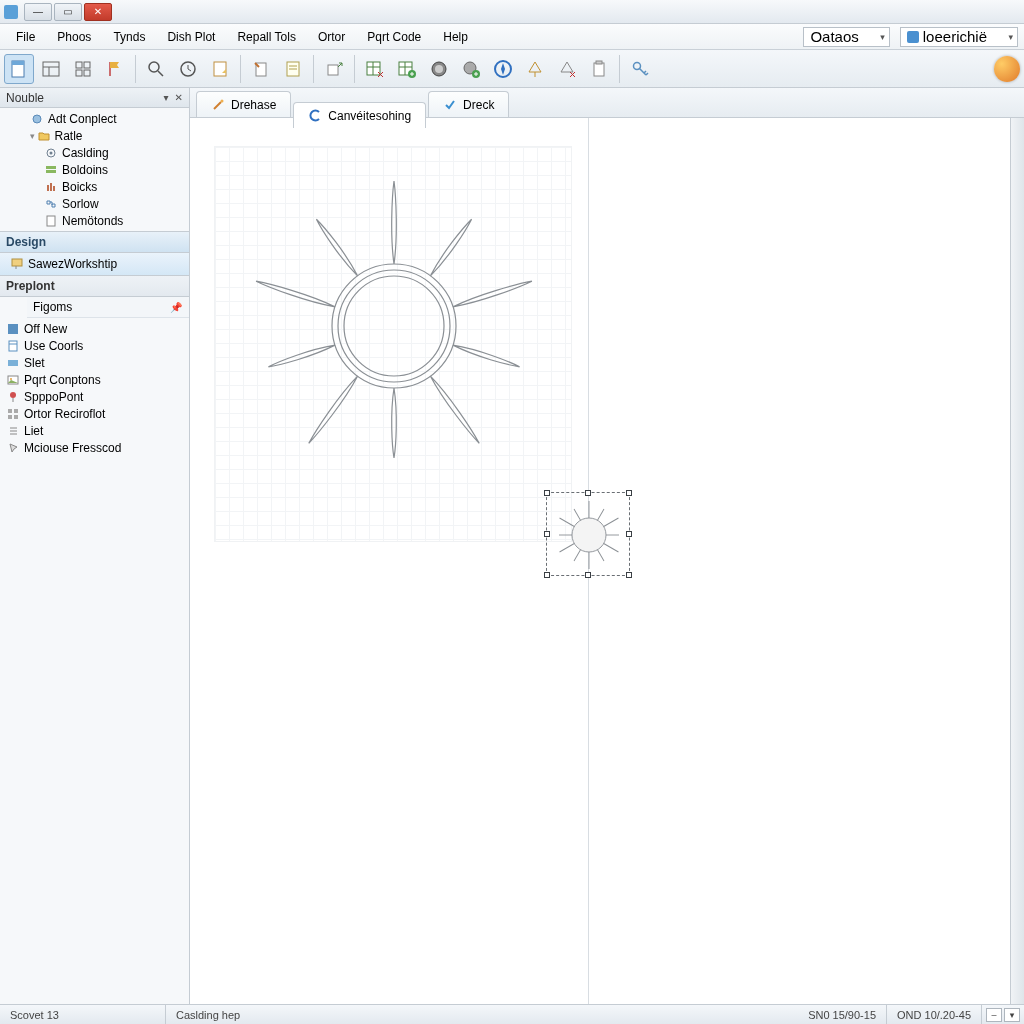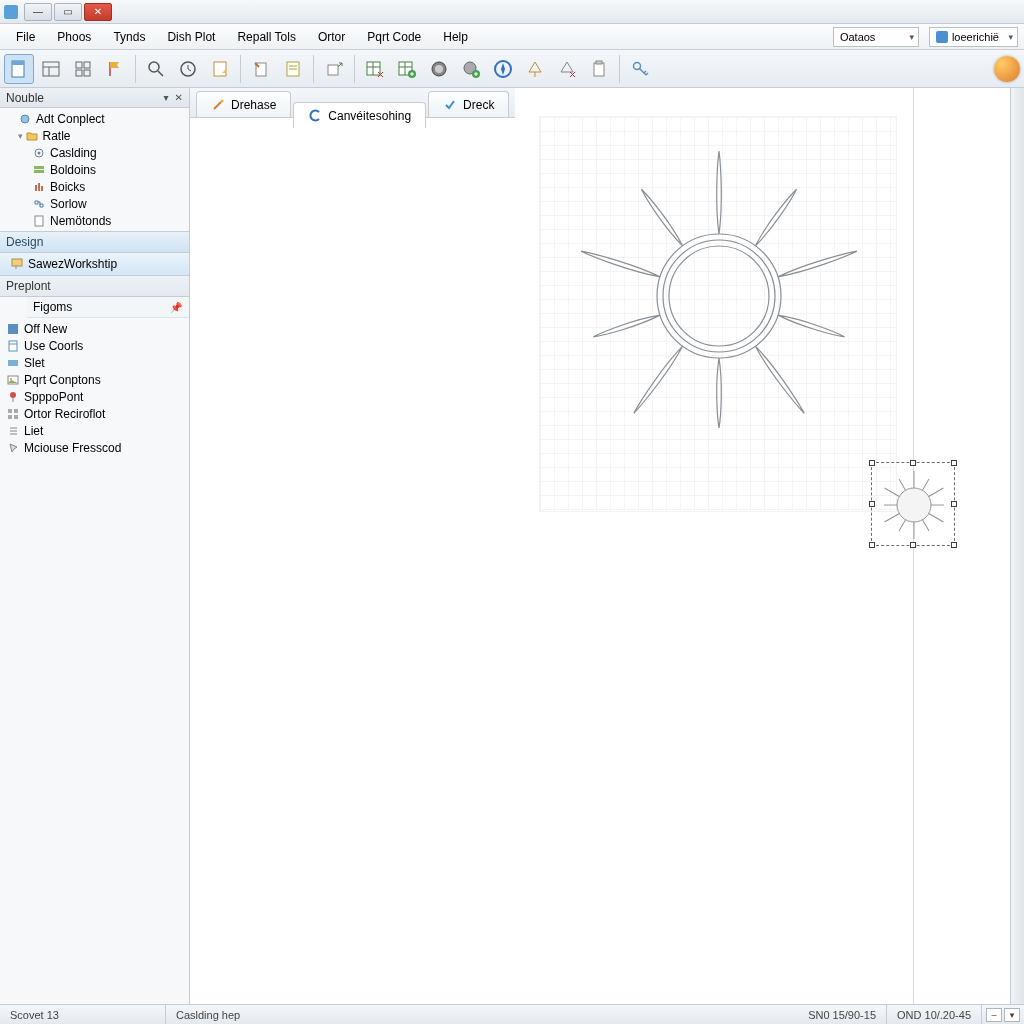--- a/index.html
+++ b/index.html
@@ -6,48 +6,48 @@
 html, body { width: 1024px; height: 1024px; overflow: hidden; background: #e8ecef; }
 .titlebar { height: 24px; background: linear-gradient(#f7f9fb,#e3e9ef); display: flex; align-items: center; padding: 0 4px; border-bottom: 1px solid #c5ccd3; font-size: 12px; color: #333; }
 .titlebar .app-icon { width: 14px; height: 14px; background: #5aa0d8; margin-right: 6px; border-radius: 2px; }
 .titlebar .title { flex: 1; }
 .win-btns { display: flex; gap: 2px; }
 .win-btn { width: 28px; height: 18px; background: linear-gradient(#f0f4f8,#d8dfe6); border: 1px solid #a9b4bf; border-radius: 2px; display: flex; align-items: center; justify-content: center; font-size: 10px; cursor: pointer; }
 .win-btn.close { background: linear-gradient(#e45a4a,#c23b2b); color: #fff; border-color: #a03020; }
 .menubar { height: 26px; background: linear-gradient(#fbfcfd,#eef2f5); border-bottom: 1px solid #c9d0d7; display: flex; align-items: center; padding: 0 6px; font-size: 12px; gap: 2px; }
 .menu-item { padding: 3px 10px; cursor: pointer; border-radius: 2px; }
 .menu-spacer { flex: 1; }
-.menu-dd { height: 20px; min-width: 86px; background: #fff; border: 1px solid #b8c0c8; font-size: 11px; padding: 1px 18px 1px 6px; position: relative; cursor: pointer; display: flex; align-items: center; }
+.menu-dd { height: 20px; min-width: 86px; background: #fff; border: 1px solid #b8c0c8; font-size: 15px; padding: 1px 30px 1px 6px; position: relative; cursor: pointer; display: flex; align-items: center; }
 .menu-dd::after { content: "▾"; position: absolute; right: 4px; font-size: 9px; color: #555; }
 .toolbar { height: 38px; background: linear-gradient(#f4f7fa,#e6ecf1); border-bottom: 1px solid #c5ccd3; display: flex; align-items: center; padding: 0 4px; gap: 2px; }
 .tbtn { width: 30px; height: 30px; display: flex; align-items: center; justify-content: center; cursor: pointer; border-radius: 3px; }
 .tsep { width: 1px; height: 28px; background: #c5ccd3; margin: 0 3px; }
 .tbtn.pressed { background: #cde3f5; border: 1px solid #7fa8cc; }
 .tool-spacer { flex: 1; }
 .tool-orb { width: 26px; height: 26px; border-radius: 50%; background: radial-gradient(circle at 30% 30%, #ffcc66, #e07a2a); box-shadow: 0 0 3px rgba(0,0,0,.3); cursor: pointer; }
 .body { display: flex; height: 916px; }
 .sidepanel { width: 190px; background: #f6f8fa; border-right: 1px solid #c5ccd3; display: flex; flex-direction: column; font-size: 12px; }
 .panel-hdr { height: 20px; background: linear-gradient(#eef2f6,#dfe6ec); border-bottom: 1px solid #c5ccd3; display: flex; align-items: center; padding: 0 6px; font-weight: 500; color: #333; position: relative; }
 .panel-hdr .ctl { position: absolute; right: 4px; display: flex; gap: 2px; }
 .panel-hdr .ctl span { cursor: pointer; font-size: 10px; color: #555; padding: 0 2px; }
-.tree { padding: 2px 4px; }
+.tree { padding: 2px 16px; }
 .tree-item { display: flex; align-items: center; padding: 1px 4px 1px 14px; cursor: pointer; height: 17px; }
 .tree-item .ico { width: 14px; height: 14px; margin-right: 4px; flex-shrink: 0; display: flex; align-items: center; justify-content: center; }
 .tree-item .ico svg { display: block; }
 .tree-item.lv2 { padding-left: 28px; }
 .tree-item.sel { background: linear-gradient(#eaf3fb,#d4e7f6); }
-.hdr-band { background: linear-gradient(#e8f1f9,#cfe2f1); padding: 3px 6px; font-weight: 400; color: #2a4a66; border-top: 1px solid #c5ccd3; border-bottom: 1px solid #c5ccd3; }
+.hdr-band { background: linear-gradient(#e8f1f9,#cfe2f1); padding: 3px 6px; font-weight: 700; color: #2a4a66; border-top: 1px solid #c5ccd3; border-bottom: 1px solid #c5ccd3; }
 .hdr-band.plain { background: linear-gradient(#eef2f6,#e3e9ef); color: #333; }
 .figs-hdr { display: flex; align-items: center; padding: 3px 6px; font-weight: 500; background: #f3f6f9; border-bottom: 1px solid #dde3e9; margin-left: 27px; }
 .figs-hdr .pin { margin-left: auto; font-size: 10px; cursor: pointer; color: #5a8; }
 .list { padding: 2px 0; }
 .list-item { display: flex; align-items: center; padding: 2px 6px; cursor: pointer; height: 17px; }
 .list-item .ico { width: 14px; height: 14px; margin-right: 4px; display: flex; align-items: center; justify-content: center; }
 .list-item .ico svg { display: block; }
-.canvas-area { flex: 1; display: flex; flex-direction: row; background: #fff; position: relative; }
+.canvas-area { flex: 1; display: flex; flex-direction: column; background: #fff; position: relative; }
 .tabstrip { height: 30px; background: linear-gradient(#f4f7fa,#e6ecf1); border-bottom: 1px solid #c5ccd3; display: flex; align-items: flex-end; padding: 0 6px; gap: 2px; }
 .tab { height: 26px; padding: 0 14px; background: linear-gradient(#fdfefe,#eef3f7); border: 1px solid #c5ccd3; border-bottom: none; border-radius: 4px 4px 0 0; display: flex; align-items: center; gap: 6px; font-size: 12px; cursor: pointer; }
 .tab .tico { width: 14px; height: 14px; display: flex; align-items: center; justify-content: center; }
 .tab.active { background: #fff; position: relative; top: 11px; }
 .canvas { flex: 1; position: relative; overflow: hidden; }
 .grid-bg { position: absolute; left: 24px; top: 28px; width: 358px; height: 396px;
   background-image: linear-gradient(#f2f4f6 1px, transparent 1px), linear-gradient(90deg,#f2f4f6 1px, transparent 1px);
   background-size: 14px 14px; border: 1px solid #f0f2f4; }
 .vline { position: absolute; left: 398px; top: 0; width: 1px; height: 100%; background: #d8dde2; }
 .sun-big { position: absolute; left: 54px; top: 58px; width: 300px; height: 300px; }

